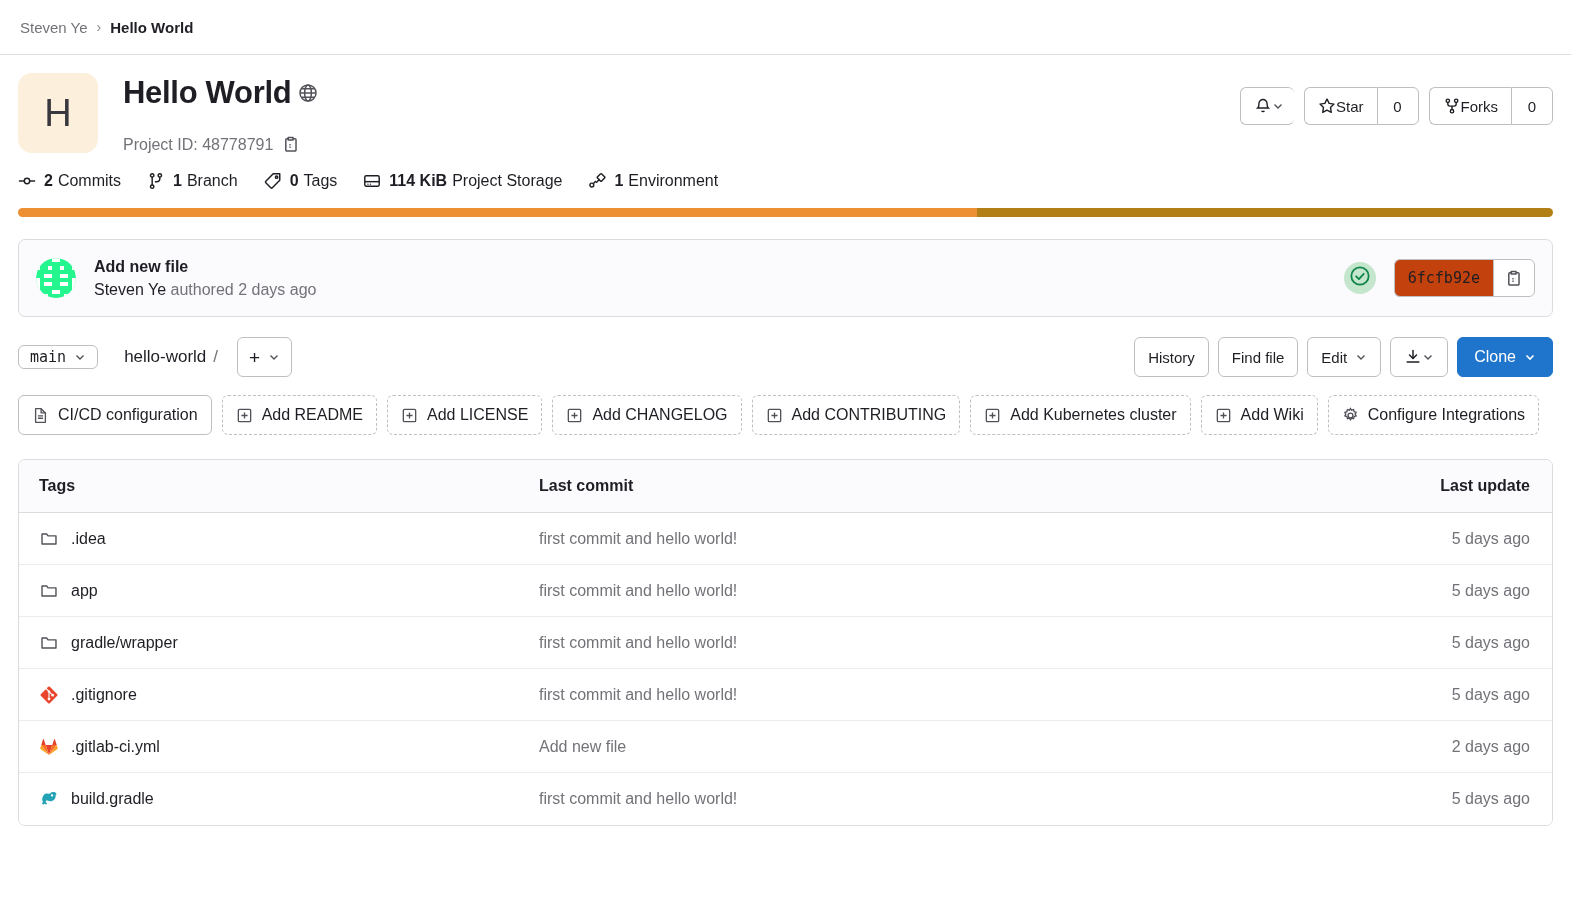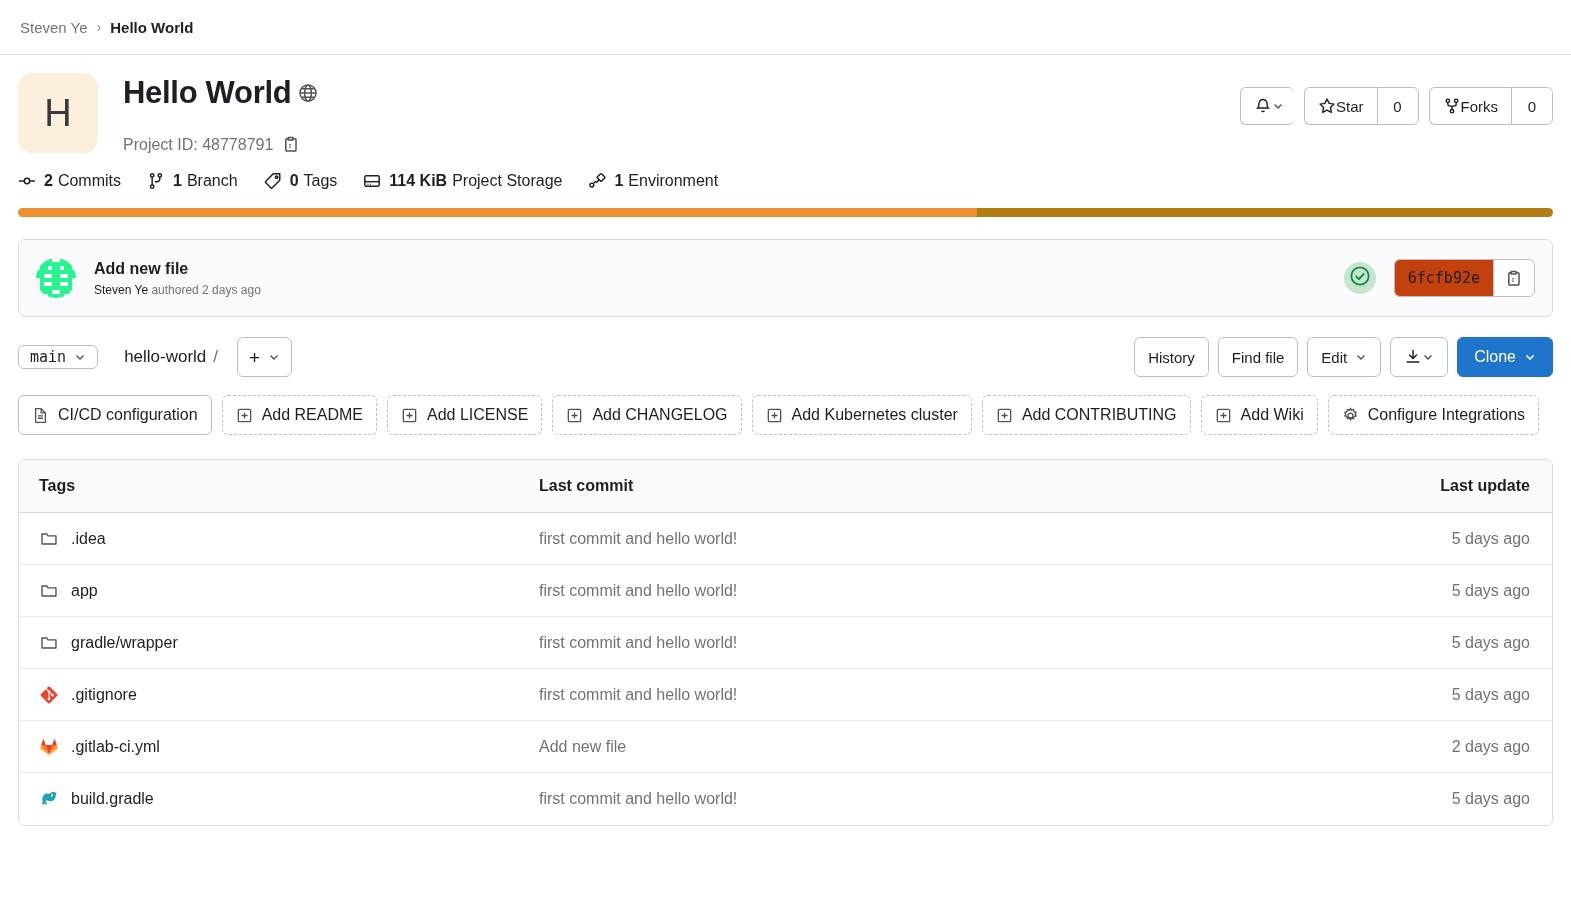--- a/index.html
+++ b/index.html
@@ -116,21 +116,21 @@
     padding: 0 17px;
   }
   .identicon {
     width: 40px; height: 40px; border-radius: 50%;
     flex: 0 0 auto;
     background: #fff;
     overflow: hidden;
   }
   .commit-text { margin-left: 18px; flex: 1 1 auto; }
   .commit-title { font-size: 16px; font-weight: bold; color: #1f1e24; }
-  .commit-sub { font-size: 12px; color: #737278; margin-top: 5px; }
+  .commit-sub { font-size: 16px; color: #737278; margin-top: 5px; }
   .commit-sub .author { color: #1f1e24; }
   .pipeline-badge {
     width: 32px; height: 32px; border-radius: 50%;
     background: #c3e6cd;
     display: flex; align-items: center; justify-content: center;
     flex: 0 0 auto; margin-right: 18px;
   }
   .sha-group { display: flex; align-items: stretch; }
   .sha-box {
     border: 1px solid #bfbfc3; border-right: none;
@@ -542,30 +542,30 @@
         </span>
         <span>Add CHANGELOG</span>
       </div>
       <div class="qa-btn">
         <span class="ico">
           <svg width="17" height="17" viewBox="0 0 16 16" fill="none" stroke="currentColor" stroke-width="1.25">
             <rect x="2.2" y="2.2" width="11.6" height="11.6" rx="1.2"></rect>
             <path d="M8 5.1v5.8M5.1 8h5.8"></path>
           </svg>
         </span>
-        <span>Add Kubernetes cluster</span>
+        <span>Add CONTRIBUTING</span>
       </div>
       <div class="qa-btn">
         <span class="ico">
           <svg width="17" height="17" viewBox="0 0 16 16" fill="none" stroke="currentColor" stroke-width="1.25">
             <rect x="2.2" y="2.2" width="11.6" height="11.6" rx="1.2"></rect>
             <path d="M8 5.1v5.8M5.1 8h5.8"></path>
           </svg>
         </span>
-        <span>Add CONTRIBUTING</span>
+        <span>Add Kubernetes cluster</span>
       </div>
       <div class="qa-btn">
         <span class="ico">
           <svg width="17" height="17" viewBox="0 0 16 16" fill="none" stroke="currentColor" stroke-width="1.25">
             <rect x="2.2" y="2.2" width="11.6" height="11.6" rx="1.2"></rect>
             <path d="M8 5.1v5.8M5.1 8h5.8"></path>
           </svg>
         </span>
         <span>Add Wiki</span>
       </div>

